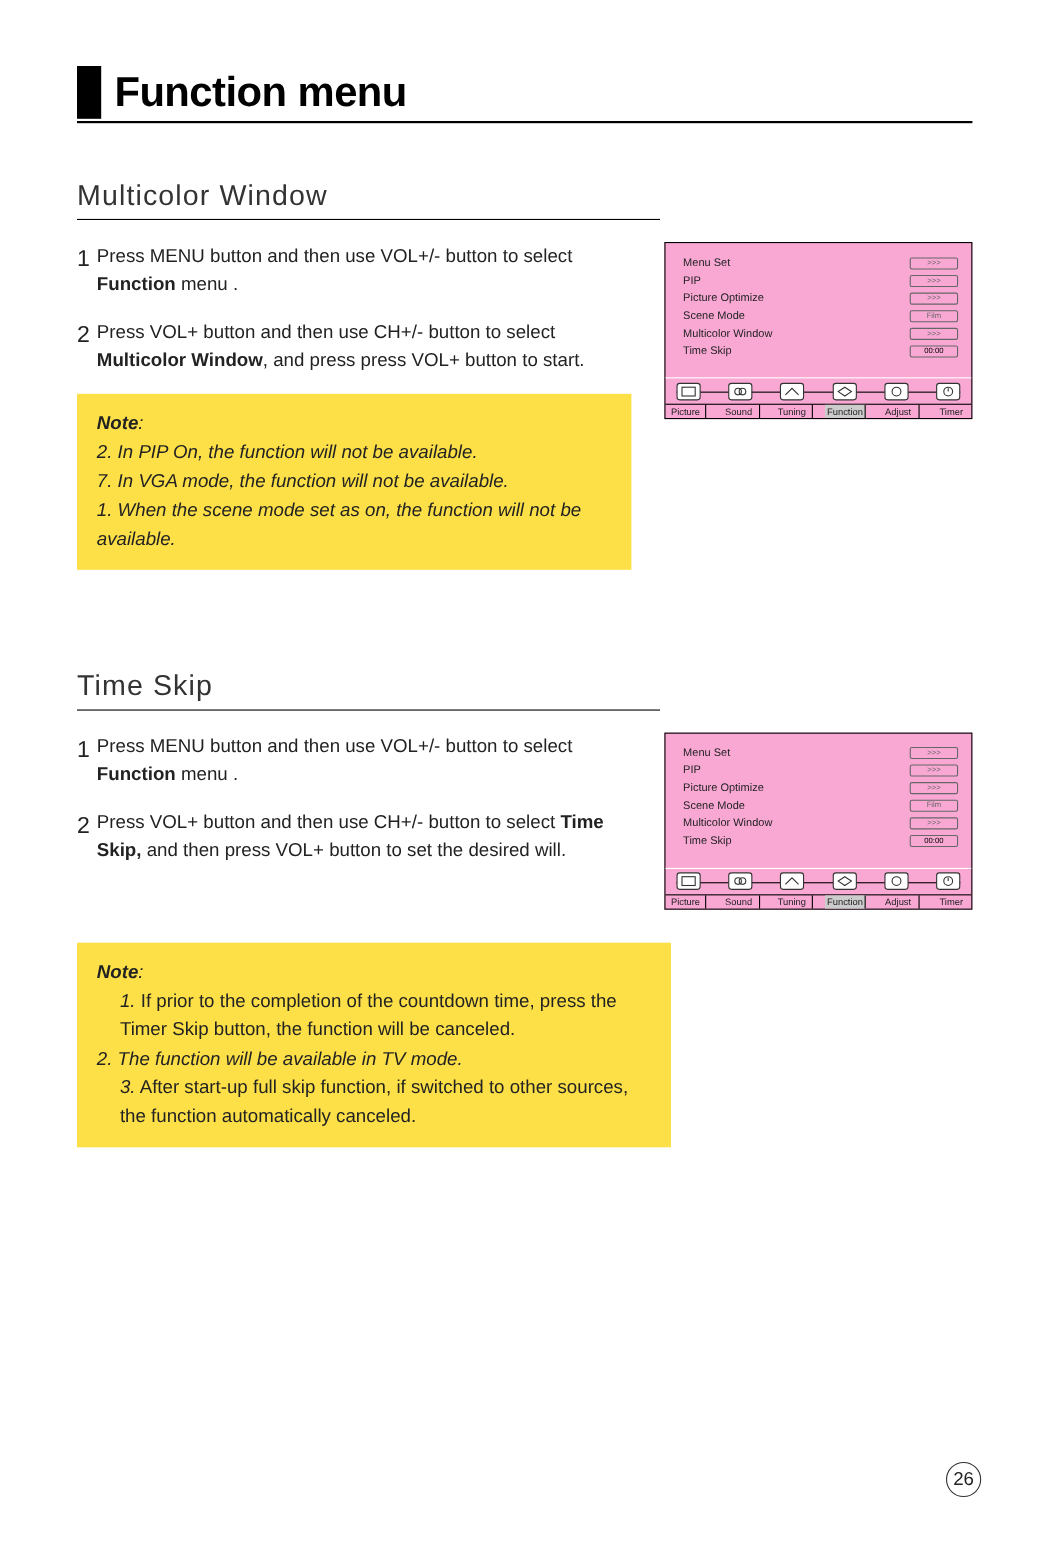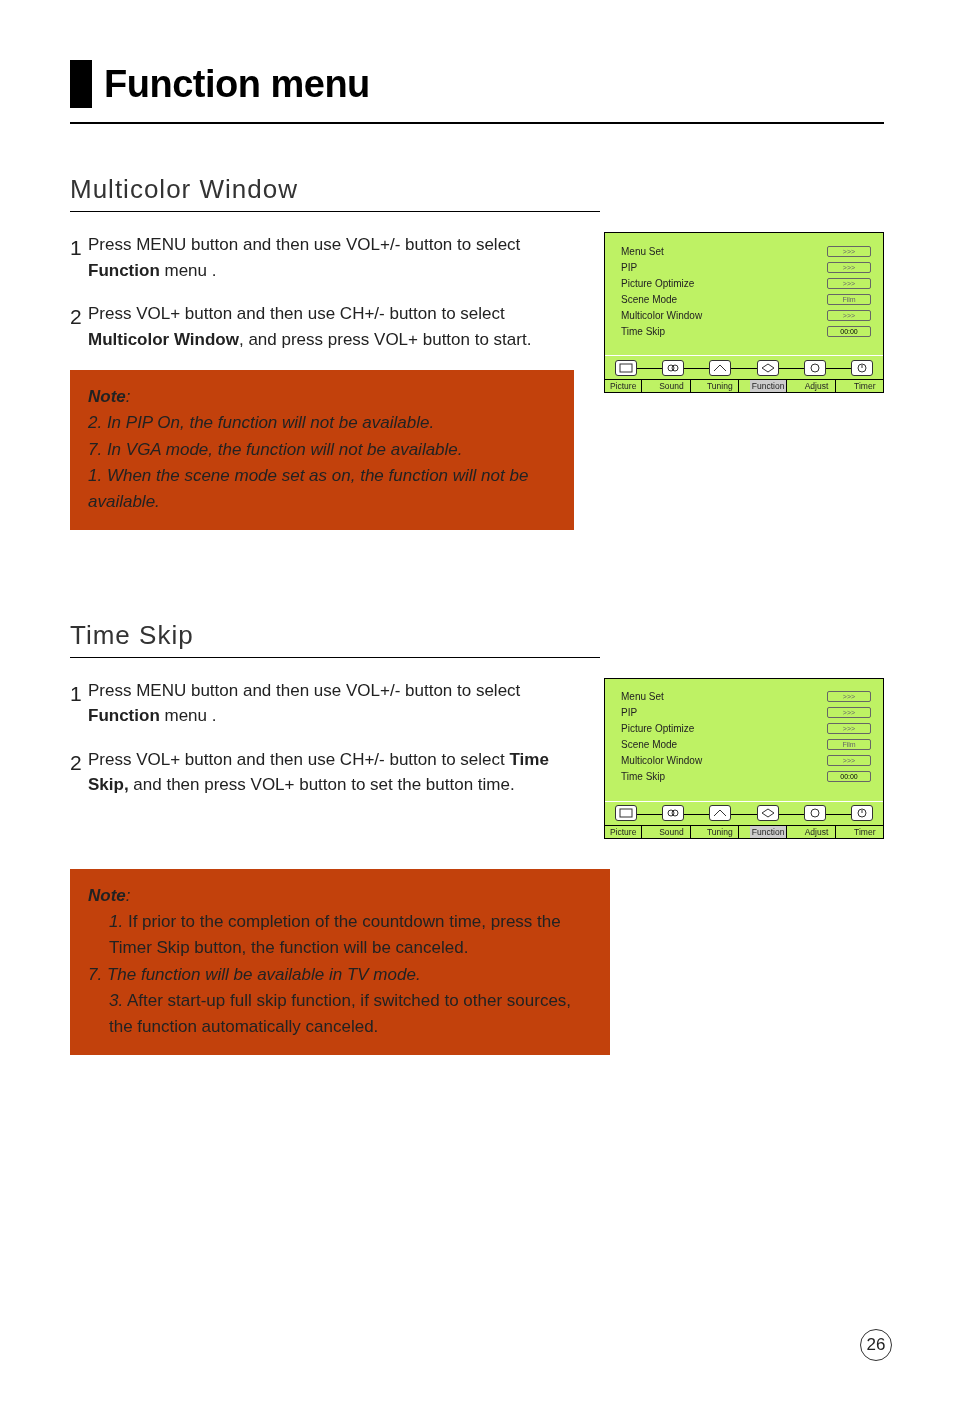--- a/index.html
+++ b/index.html
@@ -1,46 +1,46 @@
 <!DOCTYPE html>
 <html><head>
 <meta charset="utf-8">
 <style>
   * { box-sizing: border-box; margin: 0; padding: 0; }
   html, body { width: 954px; height: 1401px; background: #fff; font-family: Arial, Helvetica, sans-serif; color: #222; }
   .page { padding: 60px 70px 40px 70px; position: relative; height: 100%; }
 
   
-  .title-wrap { display: flex; align-items: center; margin-bottom: 14px; }
+  .title-wrap { display: flex; align-items: center; margin-bottom: 2px; }
   .title-box { width: 22px; height: 48px; background: #000; margin-right: 12px; }
   .title-text { font-size: 38px; font-weight: 700; color: #000; letter-spacing: -0.5px; }
   .title-rule { border: 0; border-top: 2px solid #000; margin-bottom: 50px; }
 
   
   .h2 { font-size: 26px; font-weight: 400; color: #333; letter-spacing: 1px; }
   .h2-rule { border: 0; border-top: 1px solid #000; margin-top: 6px; margin-bottom: 20px; width: 530px; }
 
   
   .row { display: flex; align-items: flex-start; margin-bottom: 60px; }
   .col-text { width: 540px; }
   .col-diag { flex: 1; padding-left: 30px; }
 
   .step { display: flex; font-size: 17px; line-height: 1.5; margin-bottom: 18px; }
   .step-num { font-size: 21px; width: 18px; flex-shrink: 0; }
   .step-body { }
   .bold { font-weight: 700; }
 
-  .note-box { background: #c2410c; padding: 14px 18px; font-size: 17px; line-height: 1.55; font-style: italic; }
+  .note-box { background: #fde047; padding: 14px 18px; font-size: 17px; line-height: 1.55; font-style: italic; }
   .note-box .note-label { font-weight: 700; }
   .note-box .note-line { font-style: italic; }
   .note-box .note-line.nonitalic { font-style: normal; margin-left: 21px; }
   .note-box .note-line .n { font-style: italic; }
 
   
-  .osd { width: 280px; border: 1px solid #000; background: #bef264; font-size: 10px; }
+  .osd { width: 280px; border: 1px solid #000; background: #f9a8d4; font-size: 10px; }
   .osd-top { padding: 10px 12px 16px 16px; }
   .osd-row { display: flex; align-items: center; justify-content: space-between; height: 16px; }
   .osd-label { font-size: 10px; }
   .osd-val { width: 44px; height: 11px; border: 1px solid #666; text-align: center; font-size: 7px; line-height: 9px; color: #666; border-radius: 2px; }
   .osd-val.highlight { color: #000; }
   .osd-iconbar { display: flex; align-items: center; padding: 0 10px; height: 24px; position: relative; border-top: 1px solid #fff; }
   .osd-iconbar::before { content: ""; position: absolute; top: 12px; left: 10px; right: 10px; border-top: 1px solid #000; z-index: 0; }
   .osd-icon { width: 22px; height: 16px; background: #fff; border: 1px solid #333; border-radius: 3px; z-index: 1; display: inline-flex; align-items: center; justify-content: center; }
   .osd-icon svg { width: 14px; height: 10px; }
   .osd-iconbar .spacer { flex: 1; }
@@ -185,21 +185,21 @@
         <div class="step">
           <div class="step-num">1</div>
           <div class="step-body">
             <span>Press MENU button and then use VOL+/- button to select </span><span class="bold">Function</span><span> menu .</span>
           </div>
         </div>
 
         <div class="step">
           <div class="step-num">2</div>
           <div class="step-body">
-            <span>Press VOL+ button and then use CH+/- button to select </span><span class="bold">Time Skip,</span><span> and then press VOL+ button to set the button time.</span>
+            <span>Press VOL+ button and then use CH+/- button to select </span><span class="bold">Time Skip,</span><span> and then press VOL+ button to set the desired will.</span>
           </div>
         </div>
 
       </div>
 
       <div class="col-diag">
         <div class="osd">
           <div class="osd-top">
             <div class="osd-row">
                 <span class="osd-label">Menu Set</span>
@@ -273,21 +273,21 @@
             <div class="osd-tab">Adjust</div>
             <div class="osd-tab">Timer</div>
           </div>
         </div>
       </div>
     </div>
 
     <div class="note-box" style="width:540px">
       <div><span class="note-label">Note</span><span>:</span></div>
       <div class="note-line nonitalic"><span class="n">1.</span><span style="font-style:normal"> If prior to the completion of the countdown time, press the Timer Skip button, the function will be canceled.</span></div>
-      <div class="note-line">7. The function will be available in TV mode.</div>
+      <div class="note-line">2. The function will be available in TV mode.</div>
       <div class="note-line nonitalic"><span class="n">3.</span><span style="font-style:normal"> After start-up full skip function, if switched to other sources, the function automatically canceled.</span></div>
     </div>
 
   </div>
 
   <div class="pagenum">26</div>
 
 </div>
 
 </body></html>

